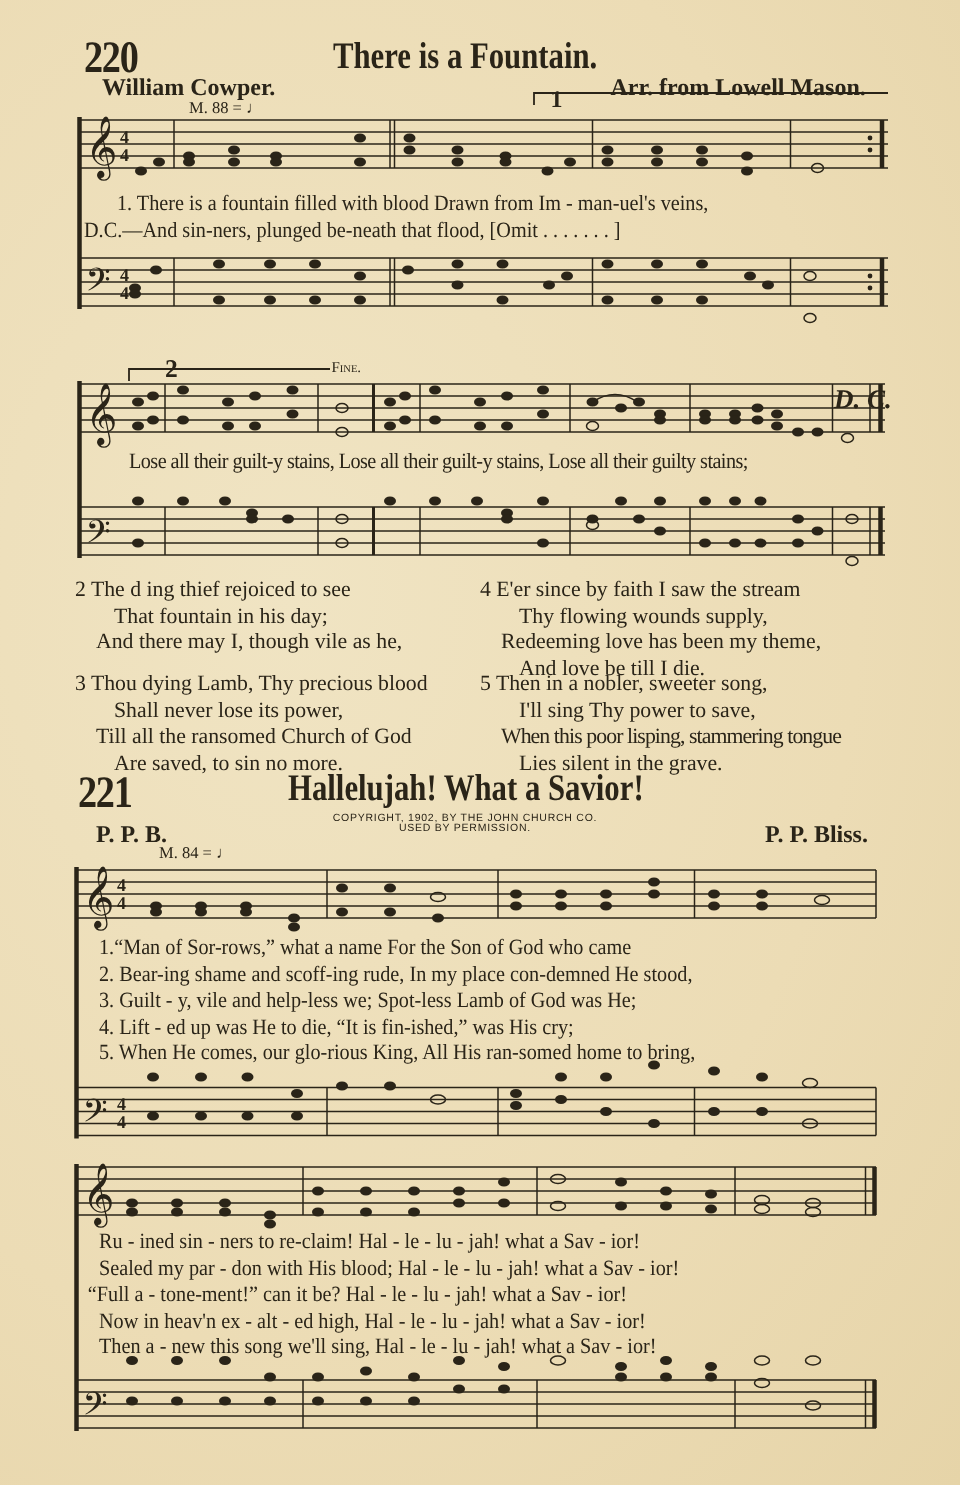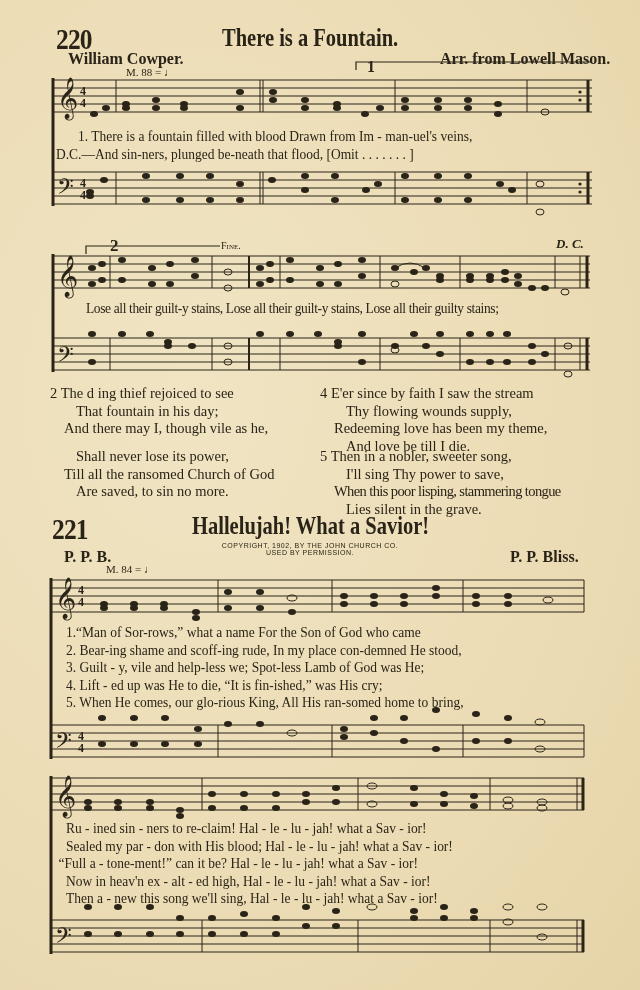--- a/index.html
+++ b/index.html
@@ -11,32 +11,32 @@
   .hymn-num{font-family:"Liberation Serif",serif;font-weight:bold;font-size:30px;letter-spacing:-1px;transform:scaleX(0.85);transform-origin:left;}
   .hymn-title{font-family:"Liberation Serif",serif;font-weight:bold;font-size:25px;transform:scaleX(0.82);transform-origin:left;}
   .credit{font-family:"Liberation Serif",serif;font-weight:bold;font-size:16px;}
   .copyright{font-family:"Liberation Sans",sans-serif;font-size:7px;letter-spacing:0.5px;text-align:center;}
   .tempo{font-family:"Liberation Serif",serif;font-size:11px;}
   .lyric{font-family:"Liberation Serif",serif;font-size:14.5px;transform:scaleX(0.93);transform-origin:left;}
   .verse{font-family:"Liberation Serif",serif;font-size:14.5px;line-height:17.5px;}
   .verse .ind{padding-left:26px;}
   .verse .ind2{padding-left:14px;}
   .marker{font-family:"Liberation Serif",serif;font-size:10px;}
-  .dc{font-family:"Liberation Serif",serif;font-style:italic;font-weight:bold;font-size:13px;}
+  .dc{font-family:"Liberation Serif",serif;font-style:italic;font-weight:bold;font-size:18px;margin-top:20px;}
   svg.staff{position:absolute;left:0;top:0;}
 </style>
 </head>
 <body>
 
 <div class="page">
 
   <div class="abs hymn-num" style="left:56px;top:22px;">220</div>
   <div class="abs hymn-title" style="left:222px;top:24px;">There is a Fountain.</div>
   <div class="abs credit" style="left:68px;top:50px;">William Cowper.</div>
-  <div class="abs credit" style="left:440px;top:50px;">Arr. from Lowell Mason.</div>
+  <div class="abs credit" style="left:407px;top:50px;">Arr. from Lowell Mason.</div>
   <div class="abs tempo" style="left:98px;top:66px;margin-left:28px;"><span>M. 88 =</span> <span>♩</span></div>
   <div class="abs marker" style="left:367px;top:58px;font-size:16px;font-weight:bold;">1</div>
 
   <svg class="staff" width="640" height="990">
     <g stroke="#2a2418" stroke-width="1" fill="none">
 
       <path d="M356 70 V62 H592" stroke-width="1.2"></path>
 
       <g>
         <line x1="52" y1="80" x2="592" y2="80"></line>
@@ -264,20 +264,21 @@
   <div class="abs lyric" style="left:78px;top:128px;">1. There is    a   fountain filled with blood Drawn from Im - man-uel's veins,</div>
   <div class="abs lyric" style="left:56px;top:146px;">D.C.—And sin-ners, plunged be-neath that flood, [Omit   .   .   .   .   .   .   .   ]</div>
   <div class="abs lyric" style="left:86px;top:300px;letter-spacing:-0.4px;">Lose all their guilt-y stains, Lose all their guilt-y   stains, Lose all their guilty stains;</div>
 
   <div class="abs verse" style="left:50px;top:385px;">
     <div><span>2</span> <span>The d  ing thief rejoiced to see</span></div>
     <div class="ind">That fountain in his day;</div>
     <div class="ind2">And there may I, though vile as he,</div>
   </div>
   <div class="abs verse" style="left:50px;top:448px;">
+    <div><span>3</span> <span>Thou dying Lamb, Thy precious blood</span></div>
     <div class="ind">Shall never lose its power,</div>
     <div class="ind2">Till all the ransomed Church of God</div>
     <div class="ind">Are saved, to sin no more.</div>
   </div>
   <div class="abs verse" style="left:320px;top:385px;">
     <div><span>4</span> <span>E'er since by faith I saw the stream</span></div>
     <div class="ind">Thy flowing wounds supply,</div>
     <div class="ind2">Redeeming love has been my theme,</div>
     <div class="ind">And love be till I die.</div>
   </div>

